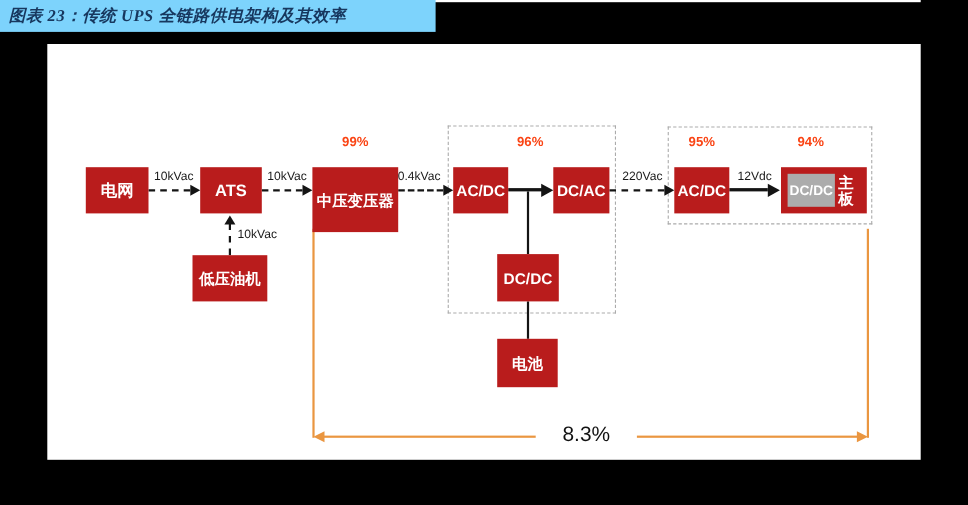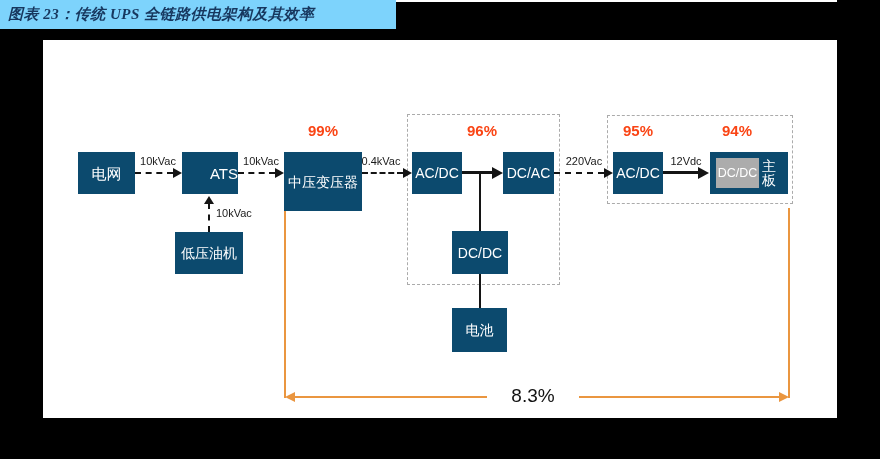--- a/index.html
+++ b/index.html
@@ -13,36 +13,36 @@
   .title{
     position:absolute;left:8px;top:5px;
     font-family:"Liberation Serif",serif;font-style:italic;font-weight:bold;
     font-size:15px;color:#17375E;letter-spacing:0.5px;white-space:nowrap;
   }
   .panel{position:absolute;left:43px;top:40px;width:794px;height:378px;background:#fff;}
 
   .gbox{position:absolute;border:1px dashed #ABABAB;background:transparent;z-index:2;}
 
   .node{
-    position:absolute;background:#0c4a6e;color:#fff;
+    position:absolute;background:#b91c1c;color:#fff;
     display:flex;align-items:center;justify-content:center;
-    font-size:15px;z-index:5;line-height:1;
+    font-size:15px;z-index:5;line-height:1;font-weight:bold;
   }
   .node.small{font-size:14px;}
   .chiprow{justify-content:flex-start;padding-left:6px;box-sizing:border-box;}
   .chip{
     width:43px;height:30px;background:#ACACAC;color:#fff;
     display:flex;align-items:center;justify-content:center;
     font-size:12.5px;flex:none;
   }
   .chiptext{font-size:14px;margin-left:3px;}
 
   .pct{
     position:absolute;width:60px;top:122px;height:18px;text-align:center;
-    font-size:15px;font-weight:bold;color:#FA4414;z-index:6;
+    font-size:12px;font-weight:bold;color:#FA4414;z-index:6;
   }
   .lbl{
     position:absolute;font-size:11px;color:#1a1a1a;z-index:6;
     width:48px;text-align:center;white-space:nowrap;
   }
   .hdash{position:absolute;height:0;border-top:2px dashed #141414;z-index:4;}
   .hsolid{position:absolute;height:3px;background:#141414;z-index:4;}
   .vdash{position:absolute;width:0;border-left:2px dashed #141414;z-index:4;}
   .vsolid{position:absolute;width:2px;background:#141414;z-index:4;}
   .tri-r{position:absolute;width:0;height:0;border-top:5px solid transparent;border-bottom:5px solid transparent;border-left:9px solid #141414;z-index:4;}
@@ -101,21 +101,21 @@
 
   <div class="vdash" style="left:208px;top:203px;height:29px;"></div>
   <div class="tri-u" style="left:204px;top:196px;"></div>
 
   <div class="vsolid" style="left:479px;top:174px;height:57px;"></div>
   <div class="vsolid" style="left:479px;top:274px;height:34px;"></div>
 
   <div class="node" style="left:78px;top:152px;width:57px;height:42px;">
     <span>电网</span>
   </div>
-  <div class="node" style="left:182px;top:152px;width:56px;height:42px;justify-content:flex-end;">
+  <div class="node" style="left:182px;top:152px;width:56px;height:42px;">
     <span>ATS</span>
   </div>
   <div class="node small" style="left:284px;top:152px;width:78px;height:59px;">
     <span>中压变压器</span>
   </div>
   <div class="node small" style="left:412px;top:152px;width:50px;height:42px;">
     <span>AC/DC</span>
   </div>
   <div class="node small" style="left:503px;top:152px;width:51px;height:42px;">
     <span>DC/AC</span>

